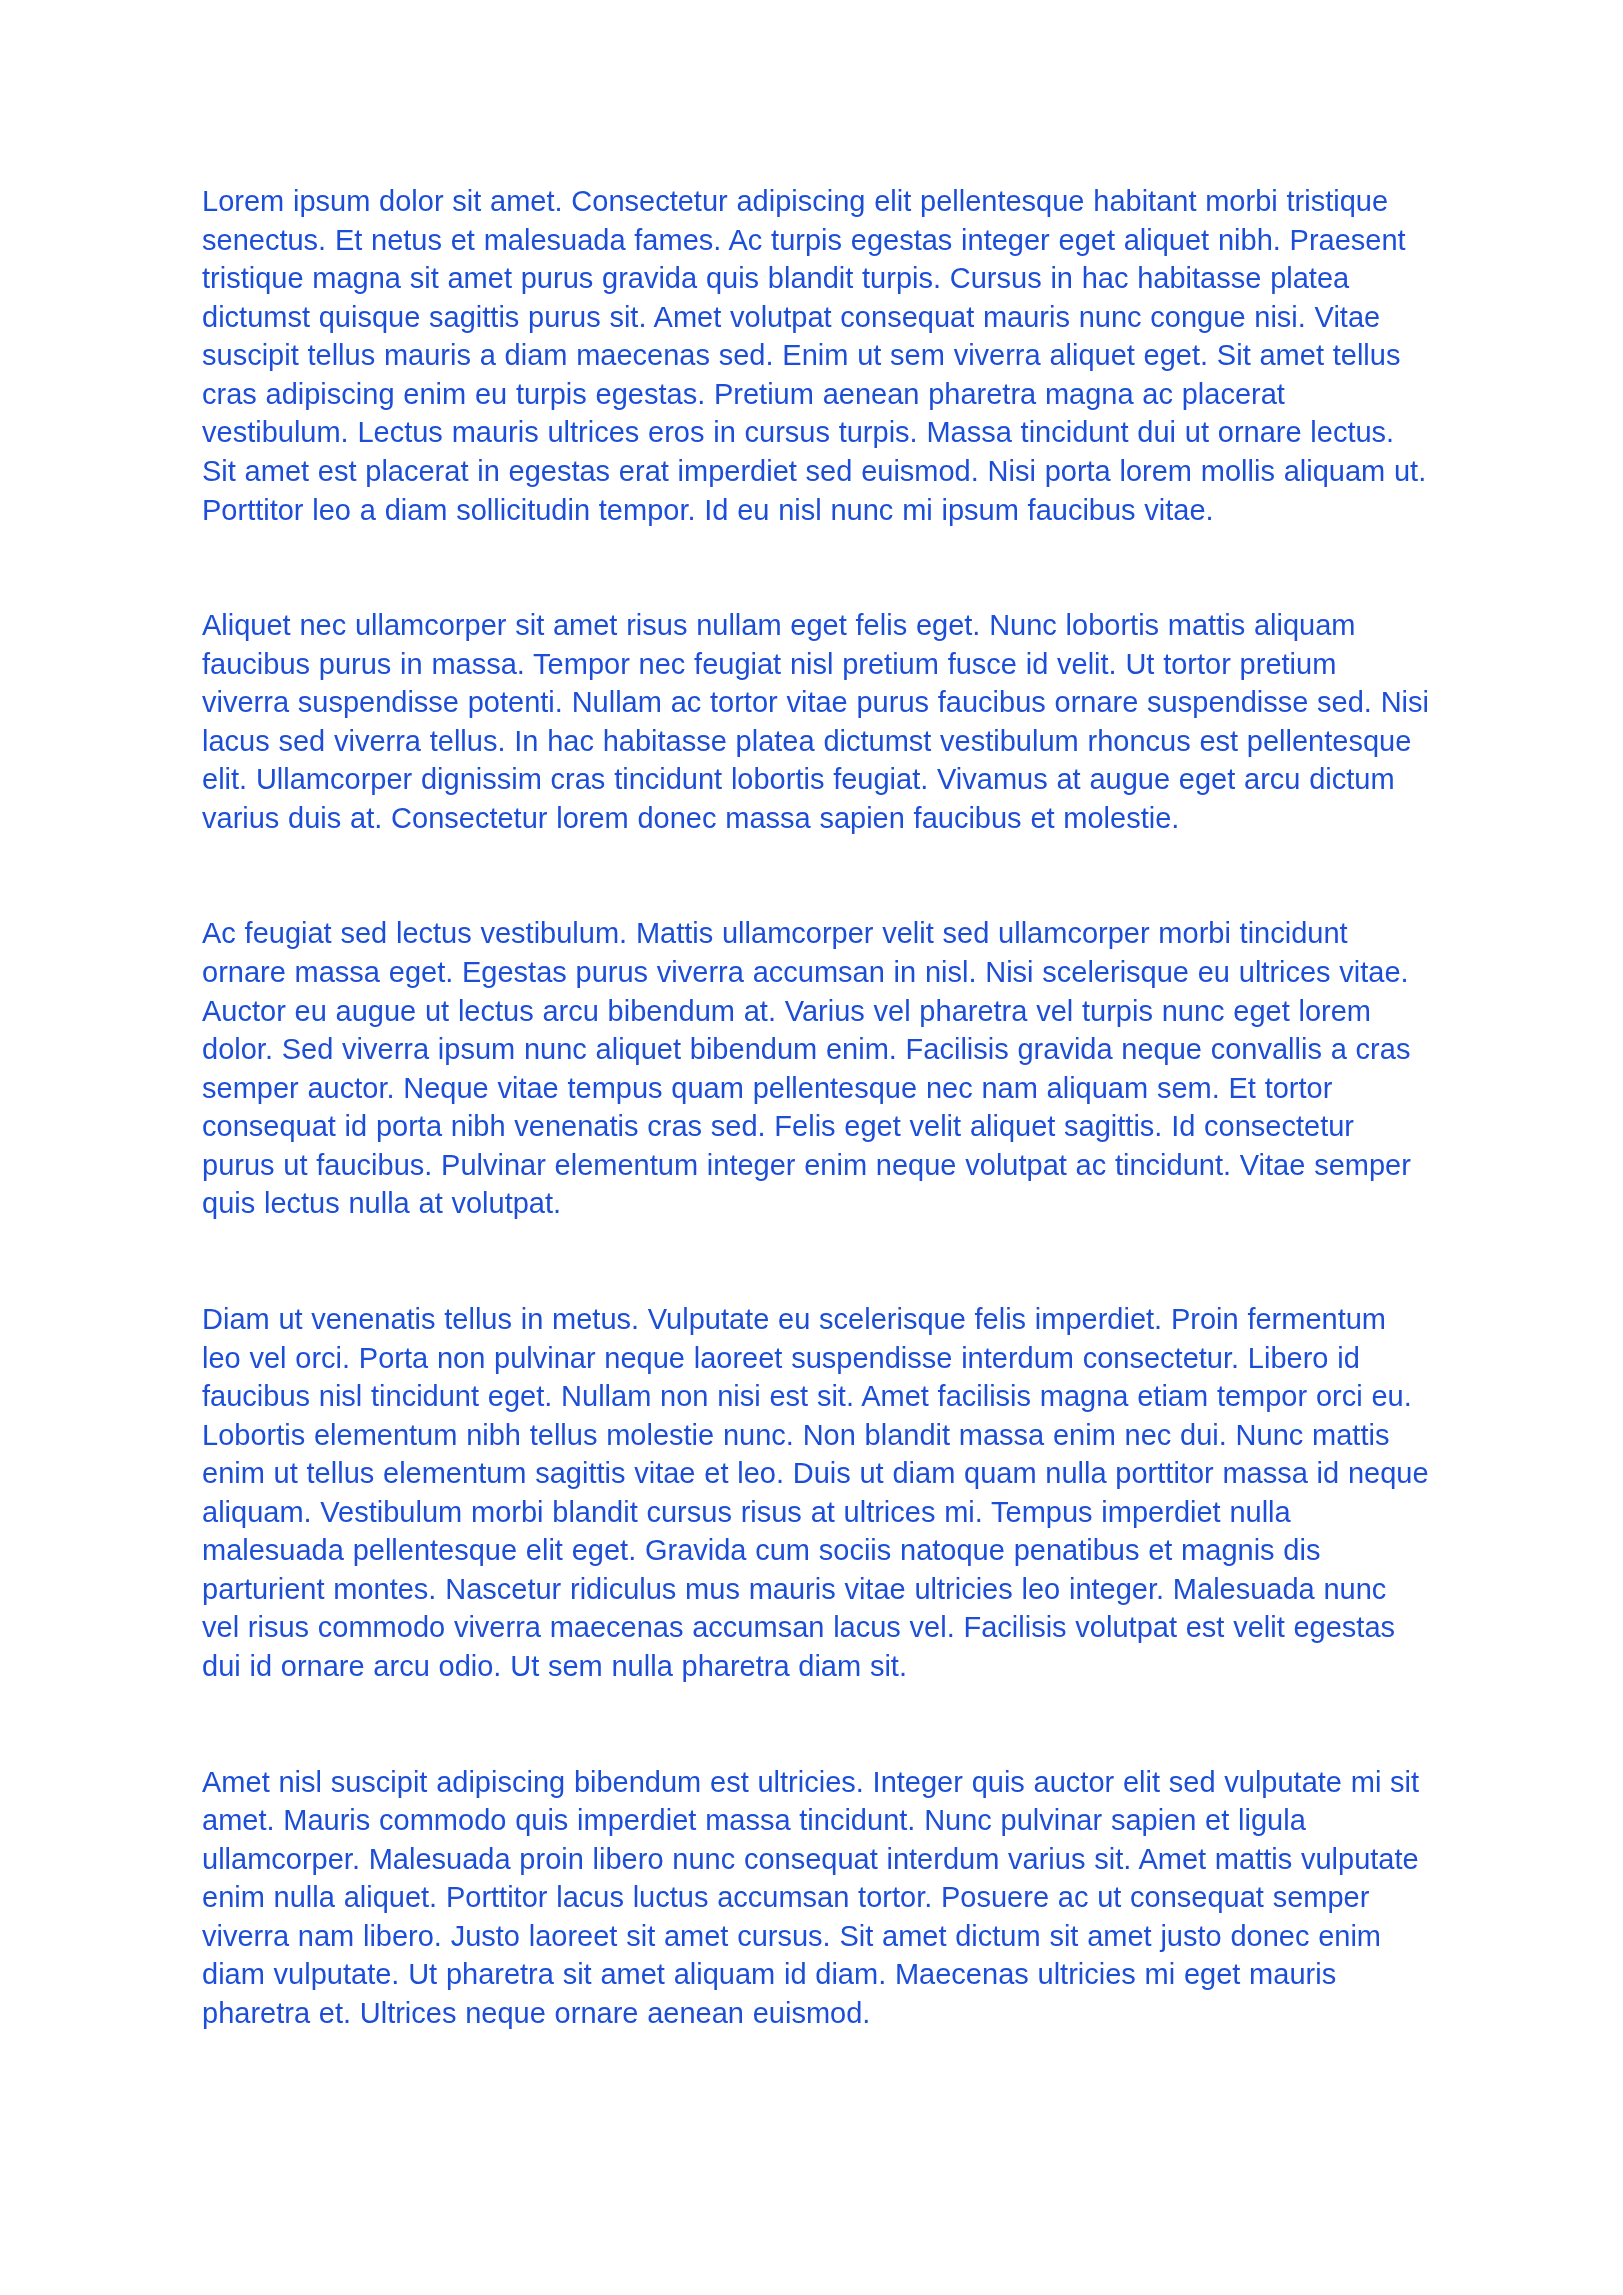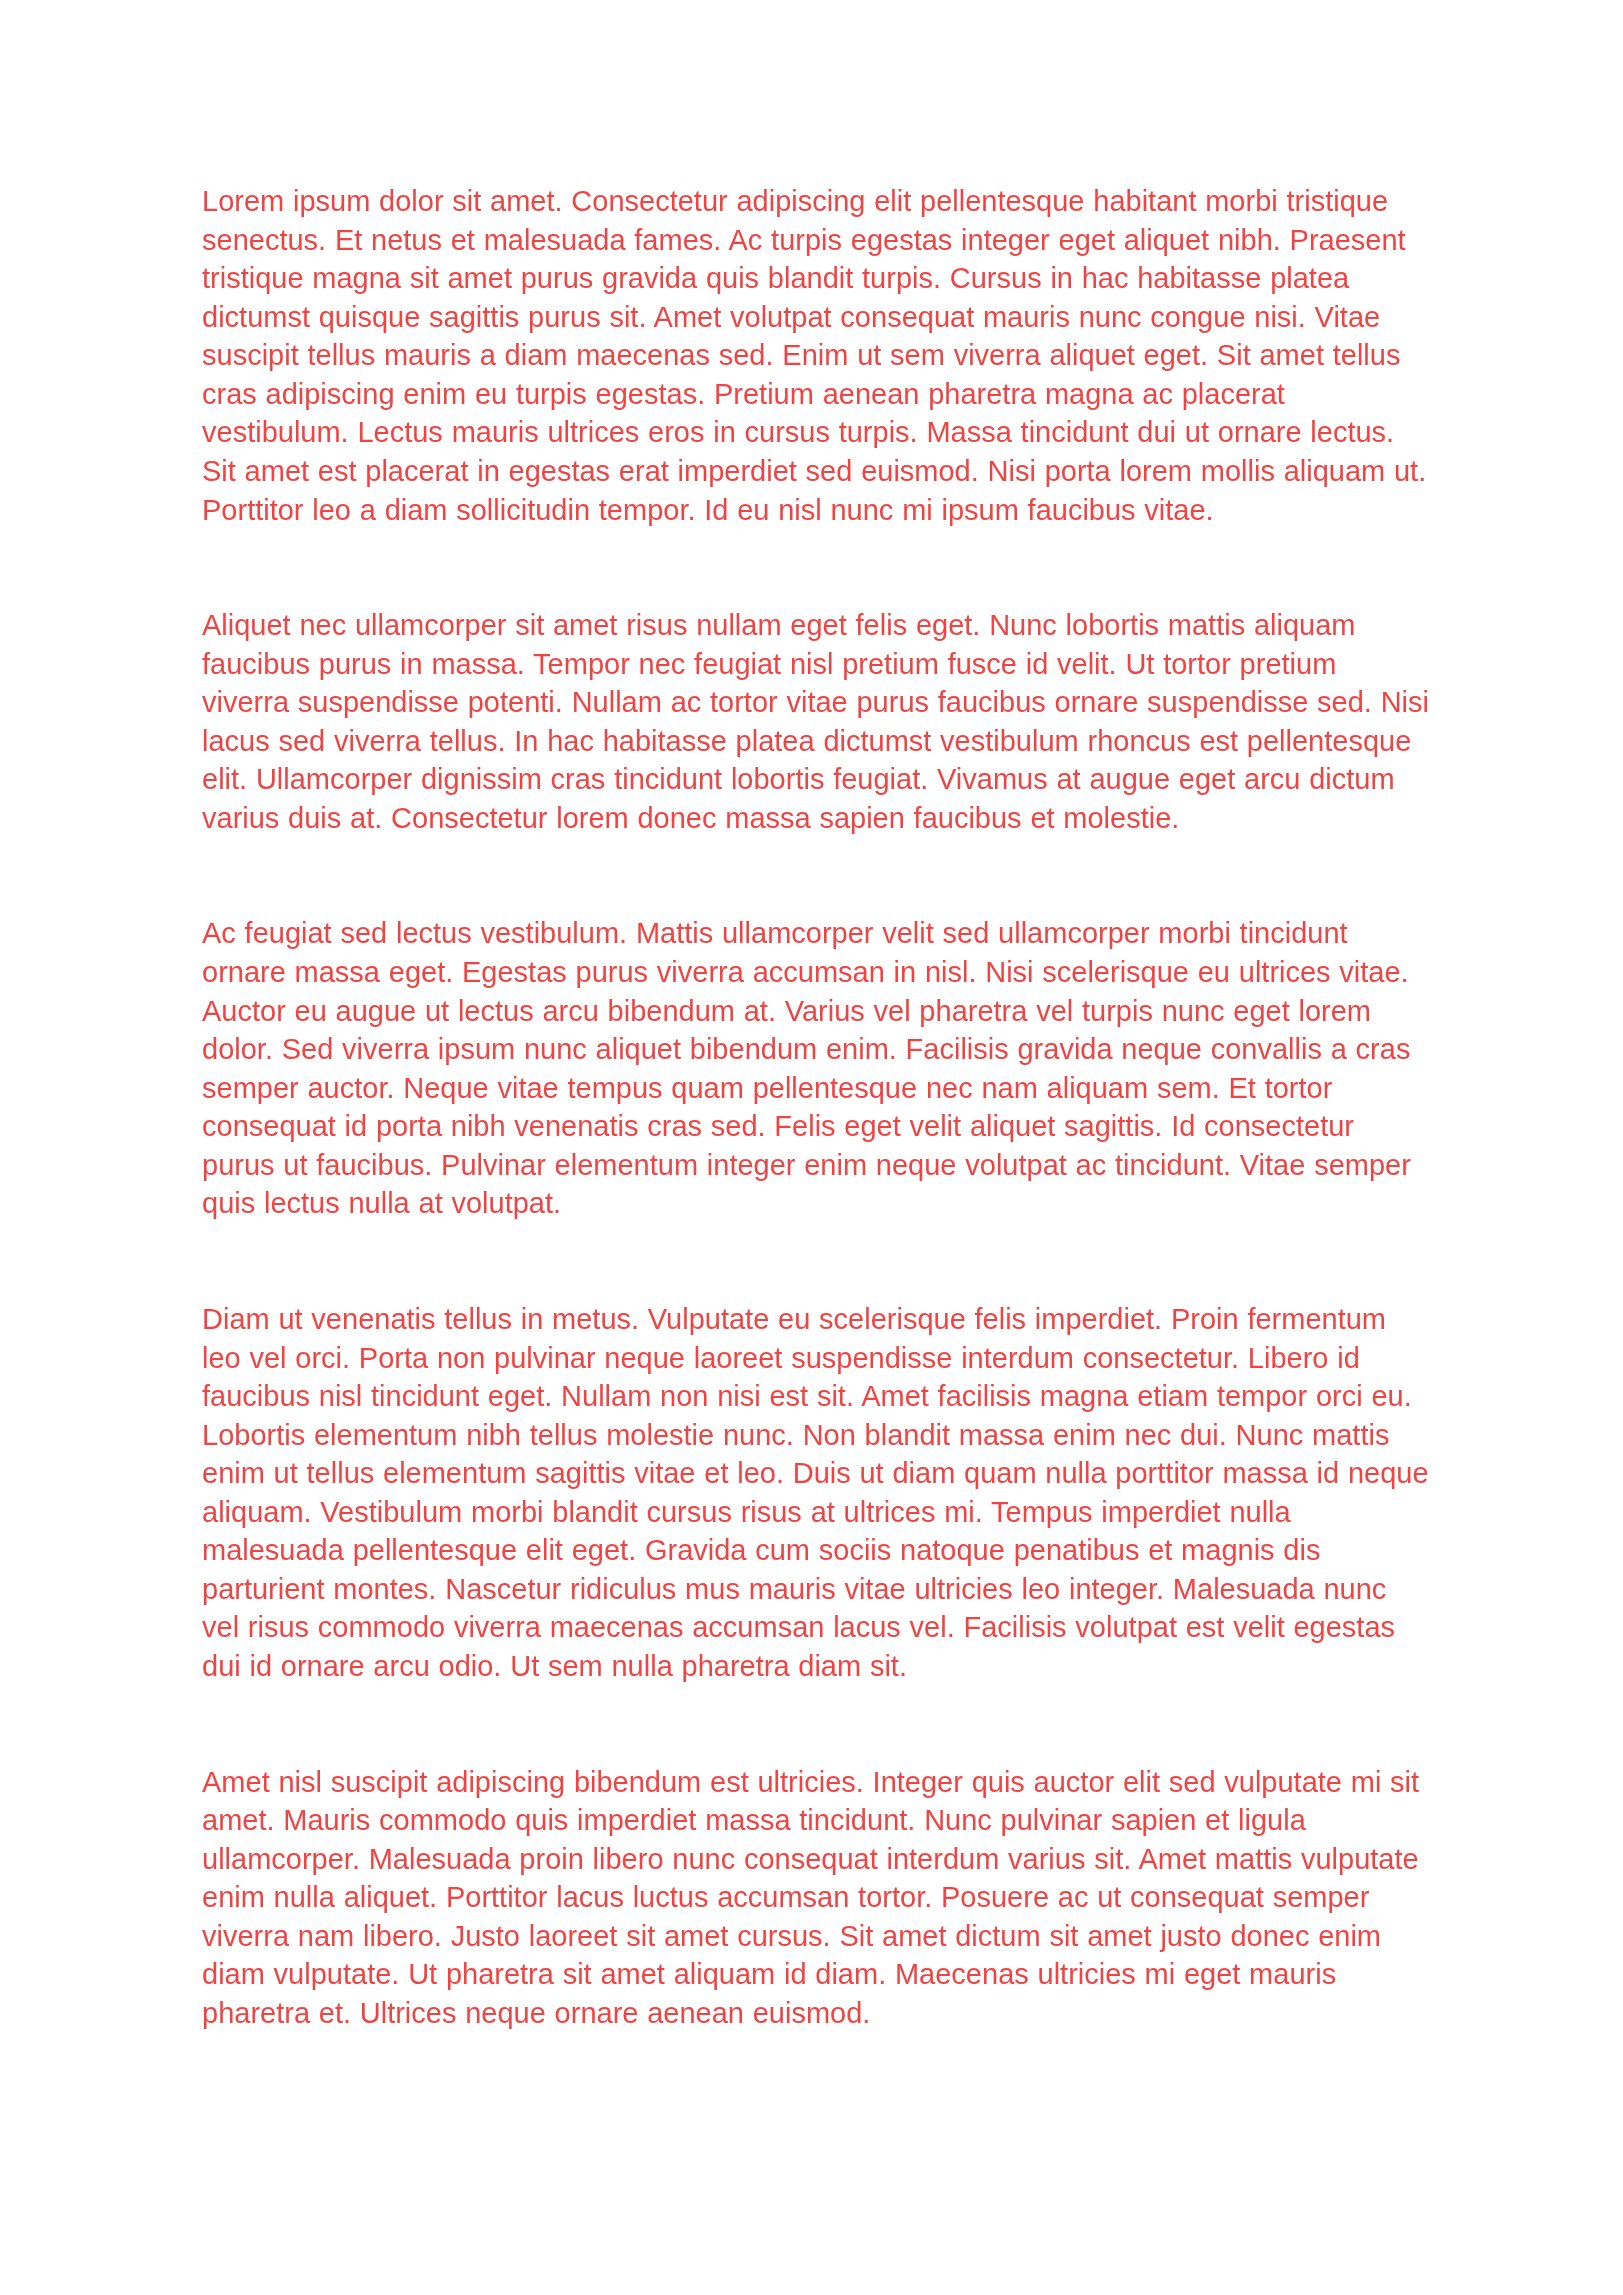--- a/index.html
+++ b/index.html
@@ -13,21 +13,21 @@
     height: 2295px;
     background: #ffffff;
     overflow: hidden;
     font-family: "Liberation Sans", sans-serif;
   }
   .content {
     position: absolute;
     left: 202px;
     top: 182px;
     width: 1230px;
-    color: #ef4444;
+    color: #1d4ed8;
     font-size: 29px;
     line-height: 1.33;
     text-align: left;
     letter-spacing: 0px;
     word-spacing: 0.7px;
   }
   .content p {
     margin: 0 0 77px 0;
   }
 </style>

